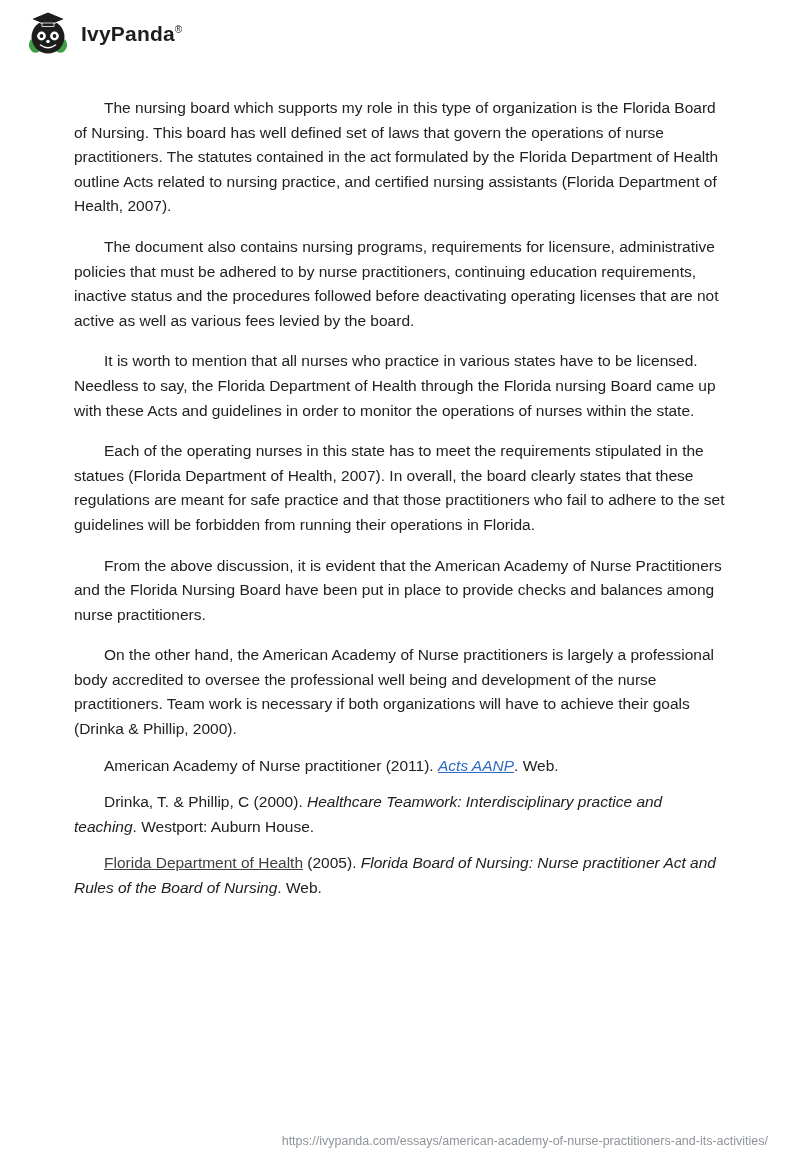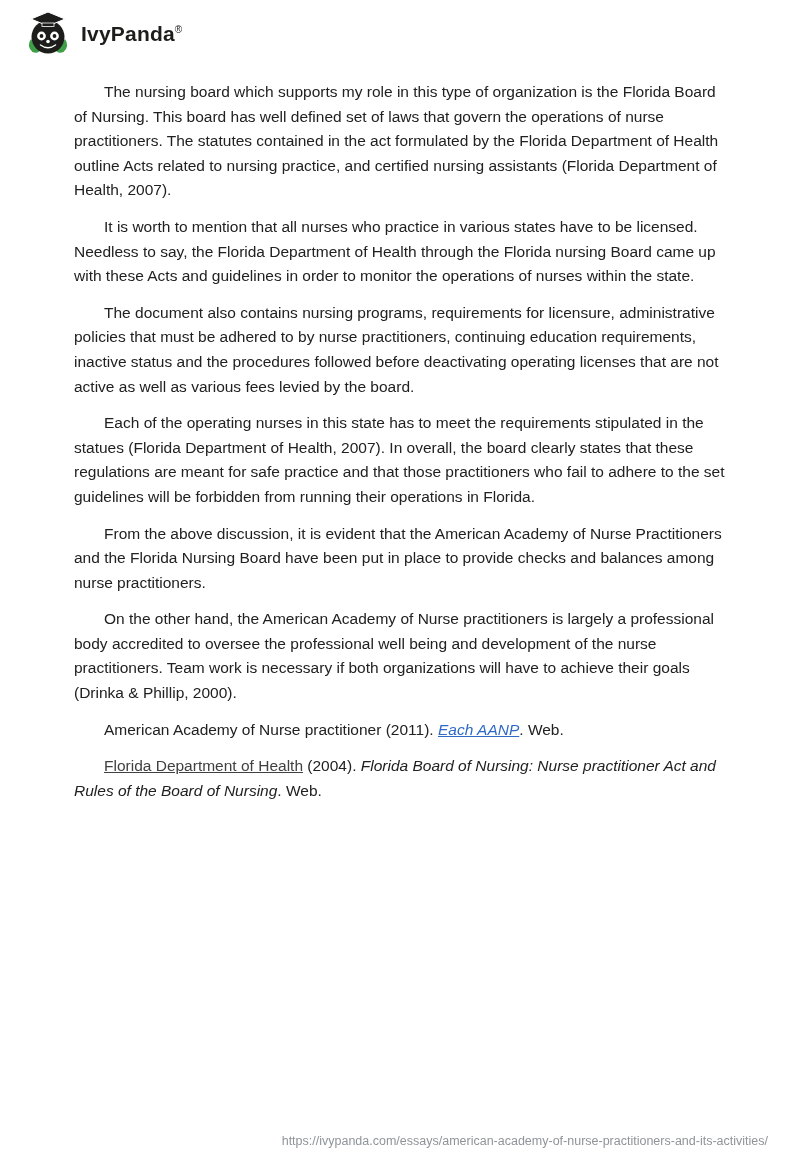--- a/index.html
+++ b/index.html
@@ -8,21 +8,21 @@
   .page { width:800px; height:1160px; position:relative; background:#ffffff; overflow:hidden; margin:0 auto; }
 
   .header { display:flex; align-items:center; justify-content:space-between; padding:10px 32px 0 24px; }
   .brand { display:flex; align-items:center; gap:9px; }
   .logo-icon { width:48px; height:48px; flex:0 0 auto; }
   .brand-name { font-size:21px; font-weight:700; color:#1d1d1b; letter-spacing:0.2px; }
   .reg { font-size:10px; vertical-align:super; font-weight:400; }
   .doc-title { font-size:12.5px; color:#7d7d7d; padding-top:2px; }
 
   .content { padding:22px 74px 0 74px; color:#212121; font-size:15.5px; line-height:24.6px; }
-  .body-par { text-indent:30px; margin-bottom:12px; }
+  .body-par { text-indent:30px; margin-bottom:12px;margin-top:16px; }
 
   .refs-heading { font-size:28px; font-weight:700; color:#1d1d1b; margin:28px 0 22px 0; line-height:32px; }
   .ref { text-indent:30px; margin-bottom:12px; }
   .italic { font-style:italic; }
   a.link-blue { color:#2f6bc4; text-decoration:underline; font-style:italic; cursor:pointer; }
   a.link-dark { color:#404040; text-decoration:underline; cursor:pointer; }
 
   .footer { position:absolute; right:32px; bottom:12px; font-size:12.5px; color:#8f9499;padding-left:32px; }
 </style>
 </head>
@@ -48,28 +48,29 @@
           <circle cx="24" cy="31.5" r="1.8" fill="#ffffff"></circle>
           <path d="M16.5 35 q7.5 5.5 15 0" stroke="#ffffff" stroke-width="1.5" fill="none" stroke-linecap="round"></path>
         </svg>
       </span>
       <span class="brand-name"><span>IvyPanda</span><span class="reg">®</span></span>
     </div>
   </div>
 
   <div class="content">
     <p class="body-par">The nursing board which supports my role in this type of organization is the Florida Board of Nursing. This board has well defined set of laws that govern the operations of nurse practitioners. The statutes contained in the act formulated by the Florida Department of Health outline Acts related to nursing practice, and certified nursing assistants (Florida Department of Health, 2007).</p>
+    <p class="body-par">The document also contains nursing programs, requirements for licensure, administrative policies that must be adhered to by nurse practitioners, continuing education requirements, inactive status and the procedures followed before deactivating operating licenses that are not active as well as various fees levied by the board.</p>
     <p class="body-par">It is worth to mention that all nurses who practice in various states have to be licensed. Needless to say, the Florida Department of Health through the Florida nursing Board came up with these Acts and guidelines in order to monitor the operations of nurses within the state.</p>
-    <p class="body-par">The document also contains nursing programs, requirements for licensure, administrative policies that must be adhered to by nurse practitioners, continuing education requirements, inactive status and the procedures followed before deactivating operating licenses that are not active as well as various fees levied by the board.</p>
     <p class="body-par">Each of the operating nurses in this state has to meet the requirements stipulated in the statues (Florida Department of Health, 2007). In overall, the board clearly states that these regulations are meant for safe practice and that those practitioners who fail to adhere to the set guidelines will be forbidden from running their operations in Florida.</p>
     <p class="body-par">From the above discussion, it is evident that the American Academy of Nurse Practitioners and the Florida Nursing Board have been put in place to provide checks and balances among nurse practitioners.</p>
     <p class="body-par">On the other hand, the American Academy of Nurse practitioners is largely a professional body accredited to oversee the professional well being and development of the nurse practitioners. Team work is necessary if both organizations will have to achieve their goals (Drinka &amp; Phillip, 2000).</p>
 
 
-    <p class="ref"><span>American Academy of Nurse practitioner (2011). </span><a class="link-blue" href="#">Each AANP</a><span>. Web.</span></p>
+    <p class="ref"><span>American Academy of Nurse practitioner (2011). </span><a class="link-blue" href="#">Acts AANP</a><span>. Web.</span></p>
 
+    <p class="ref"><span>Drinka, T. &amp; Phillip, C (2000). </span><span class="italic">Healthcare Teamwork: Interdisciplinary practice and teaching</span><span>. Westport: Auburn House.</span></p>
 
-    <p class="ref"><a class="link-dark" href="#">Florida Department of Health</a><span> (2004). </span><span class="italic">Florida Board of Nursing: Nurse practitioner Act and Rules of the Board of Nursing</span><span>. Web.</span></p>
+    <p class="ref"><a class="link-dark" href="#">Florida Department of Health</a><span> (2005). </span><span class="italic">Florida Board of Nursing: Nurse practitioner Act and Rules of the Board of Nursing</span><span>. Web.</span></p>
   </div>
 
   <div class="footer">https://ivypanda.com/essays/american-academy-of-nurse-practitioners-and-its-activities/</div>
 
 </div>
 
 </body></html>

